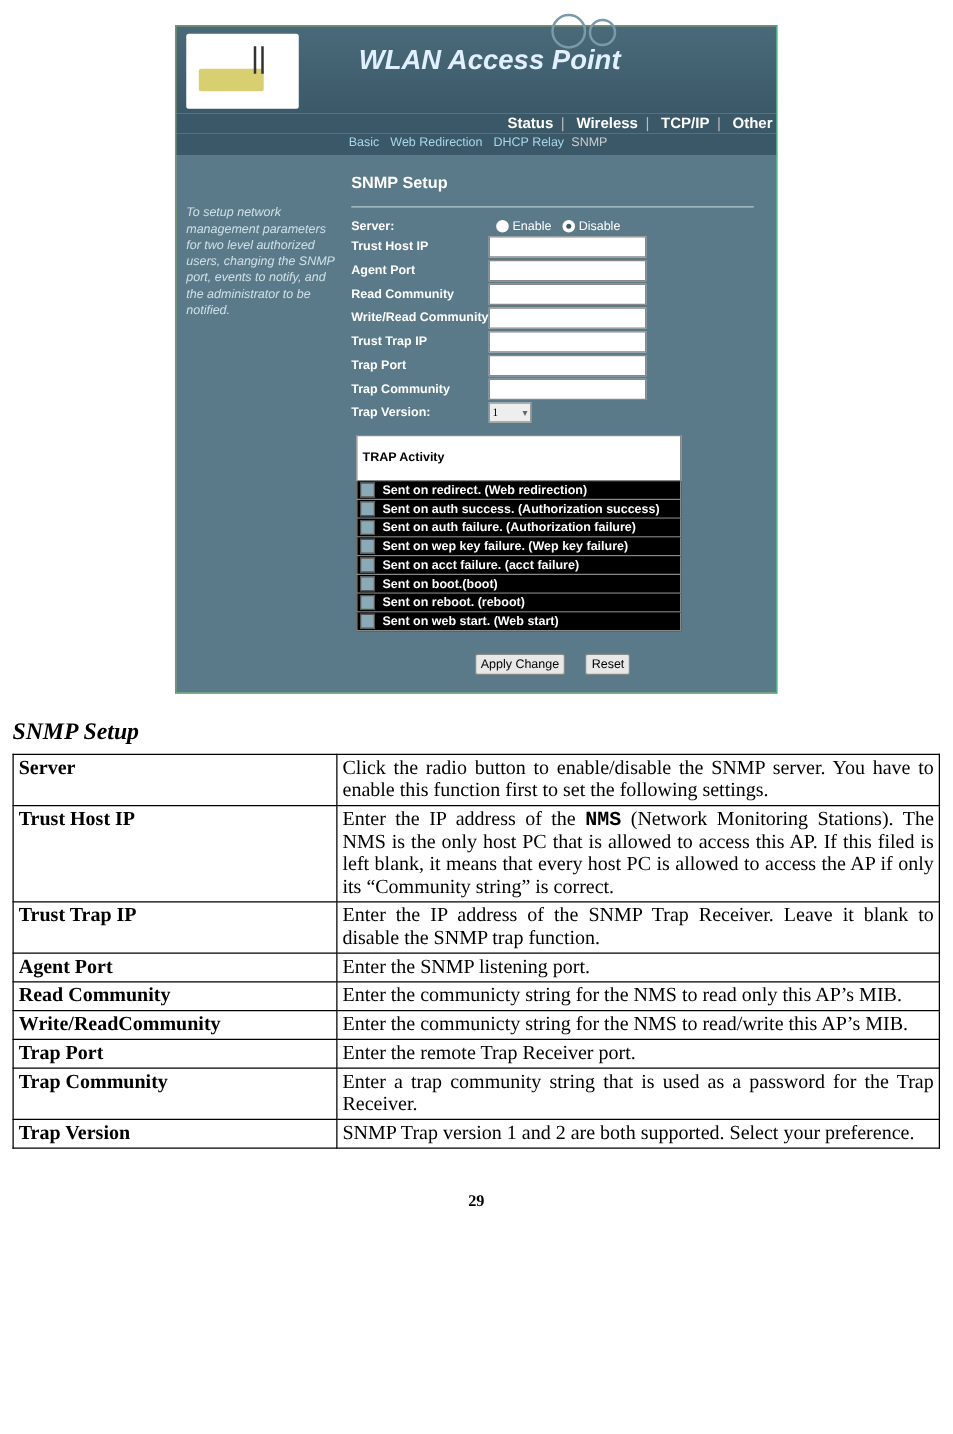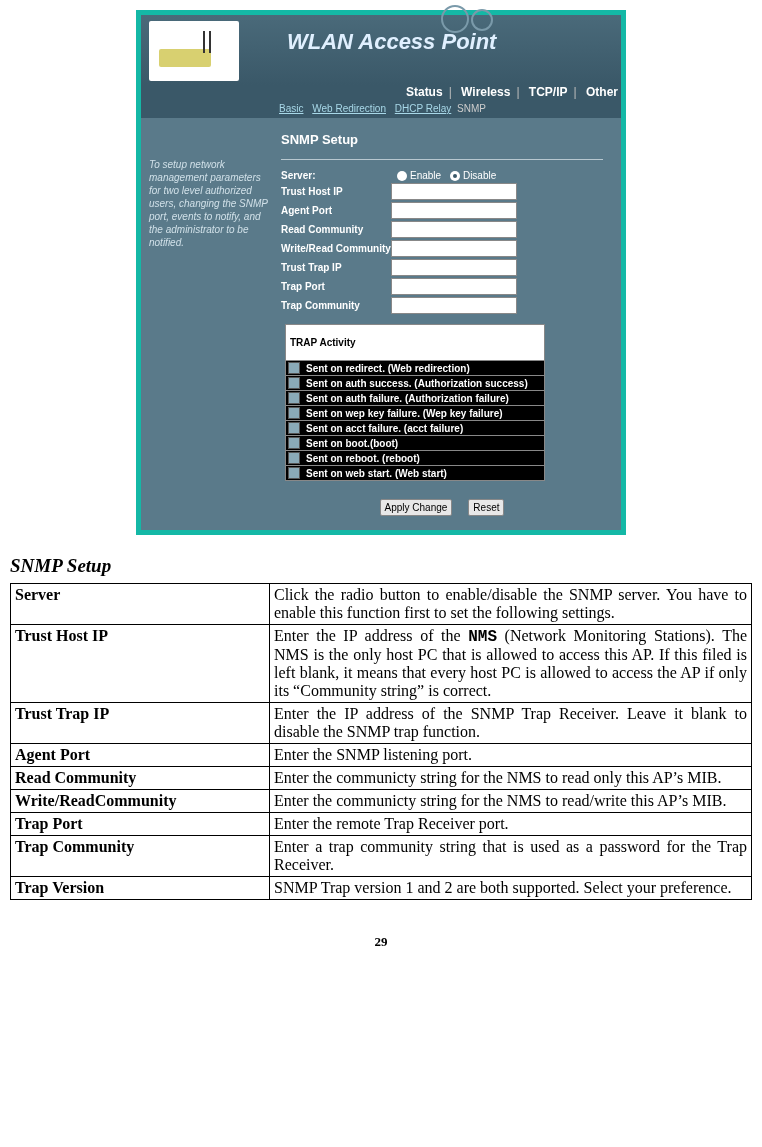--- a/index.html
+++ b/index.html
@@ -5,22 +5,22 @@
   body {
     font-family: "Times New Roman", serif;
     margin: 0;
     padding: 10px;
     width: 742px;
     font-size: 16px;
     color: #000;
   }
   .screenshot-area {
     width: 480px;
-    margin: 0 auto 20px auto;
-    border: 5px solid #14b8a6;
+    margin: 10px auto 20px auto;
+    border: 1px solid #14b8a6;
     background: #fde047;
     position: relative;
   }
   .device-banner {
     height: 70px;
     background: linear-gradient(#4a6a7a, #3a5868);
     position: relative;
     display: flex;
     align-items: flex-start;
   }
@@ -81,21 +81,21 @@
   }
   .tabs span { margin: 0 3px; }
   .sep { color:#bbb; font-weight:normal; }
   .subtabs {
     text-align:center;
     font-family: Arial, sans-serif;
     font-size:10px;
     padding: 2px 0 4px 0;
     background: #3a5868;
   }
-  .subtabs a { color:#a8d8e8; text-decoration: underline; margin: 0 3px; }
+  .subtabs a { color:#a8d8e8; margin: 0 3px; }
   .subtabs .current { color:#ccc; text-decoration:none; }
   .content-wrap {
     display:flex;
     background:#5a7a8a;
   }
   .side-text {
     width: 120px;
     color:#d0e0e8;
     font-family: Arial, sans-serif;
     font-size: 10px;
@@ -299,20 +299,26 @@
         <input class="form-input" style="">
       </div>
       <div class="form-row">
         <div class="form-label">Trap Port</div>
         <input class="form-input" style="">
       </div>
       <div class="form-row">
         <div class="form-label">Trap Community</div>
         <input class="form-input" style="">
       </div>
+      <div class="form-row">
+        <div class="form-label">Trap Version:</div>
+        <div class="sel-box">
+            <span>1</span>
+          </div>
+      </div>
 
       <div class="trap-table">
         <div class="trap-header">TRAP Activity</div>
         <div id="trap-rows">
             <div class="trap-row">
               <span class="cb"></span>
               <span>Sent on redirect. (Web redirection)</span>
             </div>
             <div class="trap-row">
               <span class="cb"></span>

